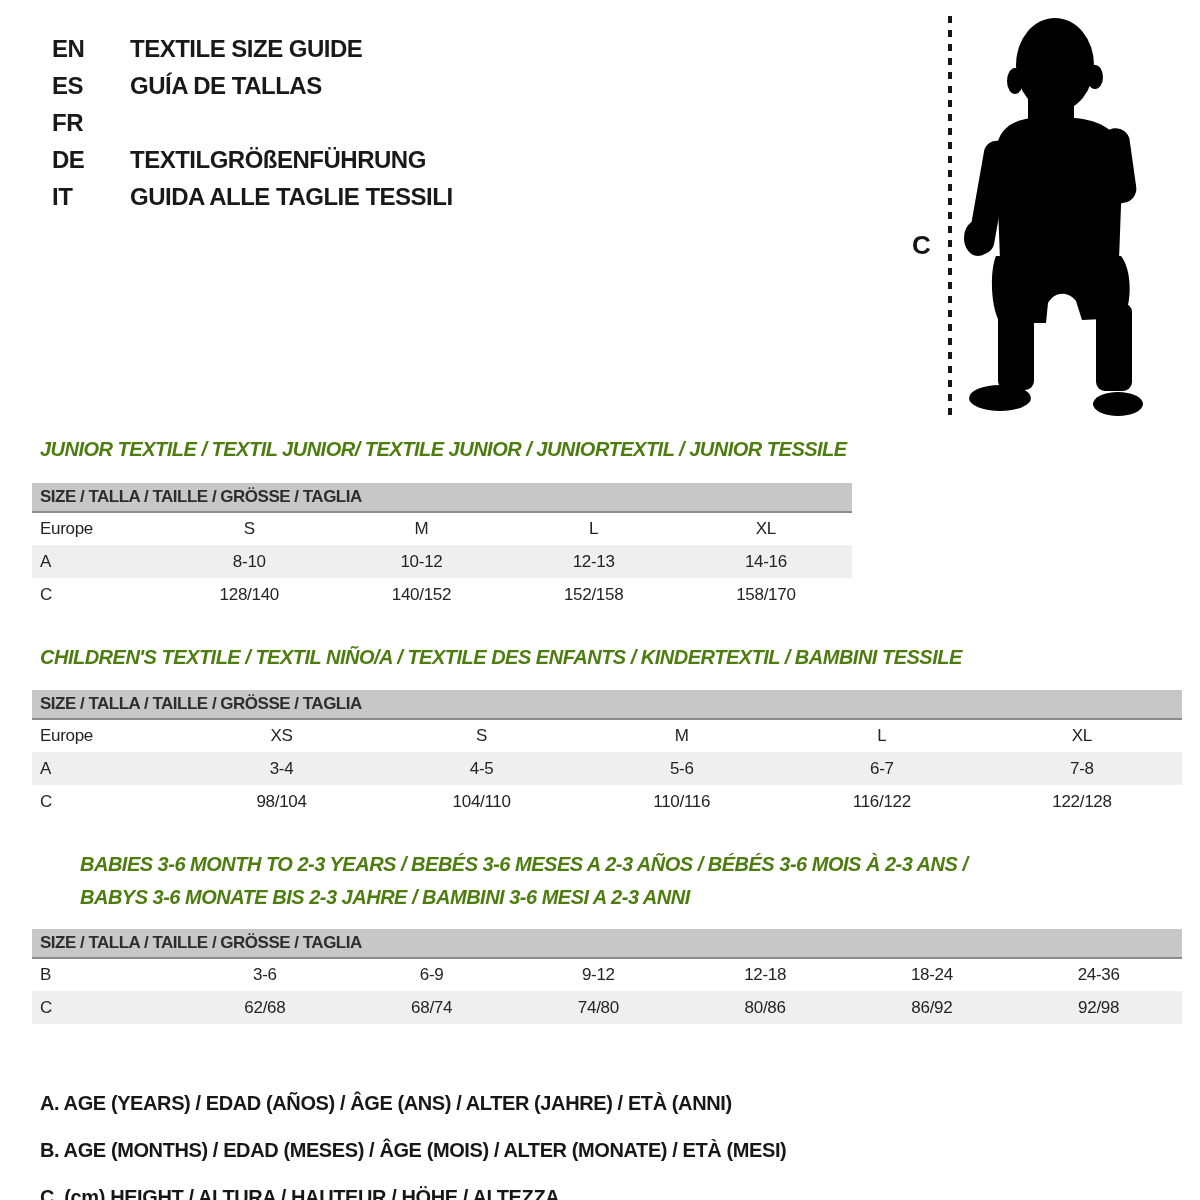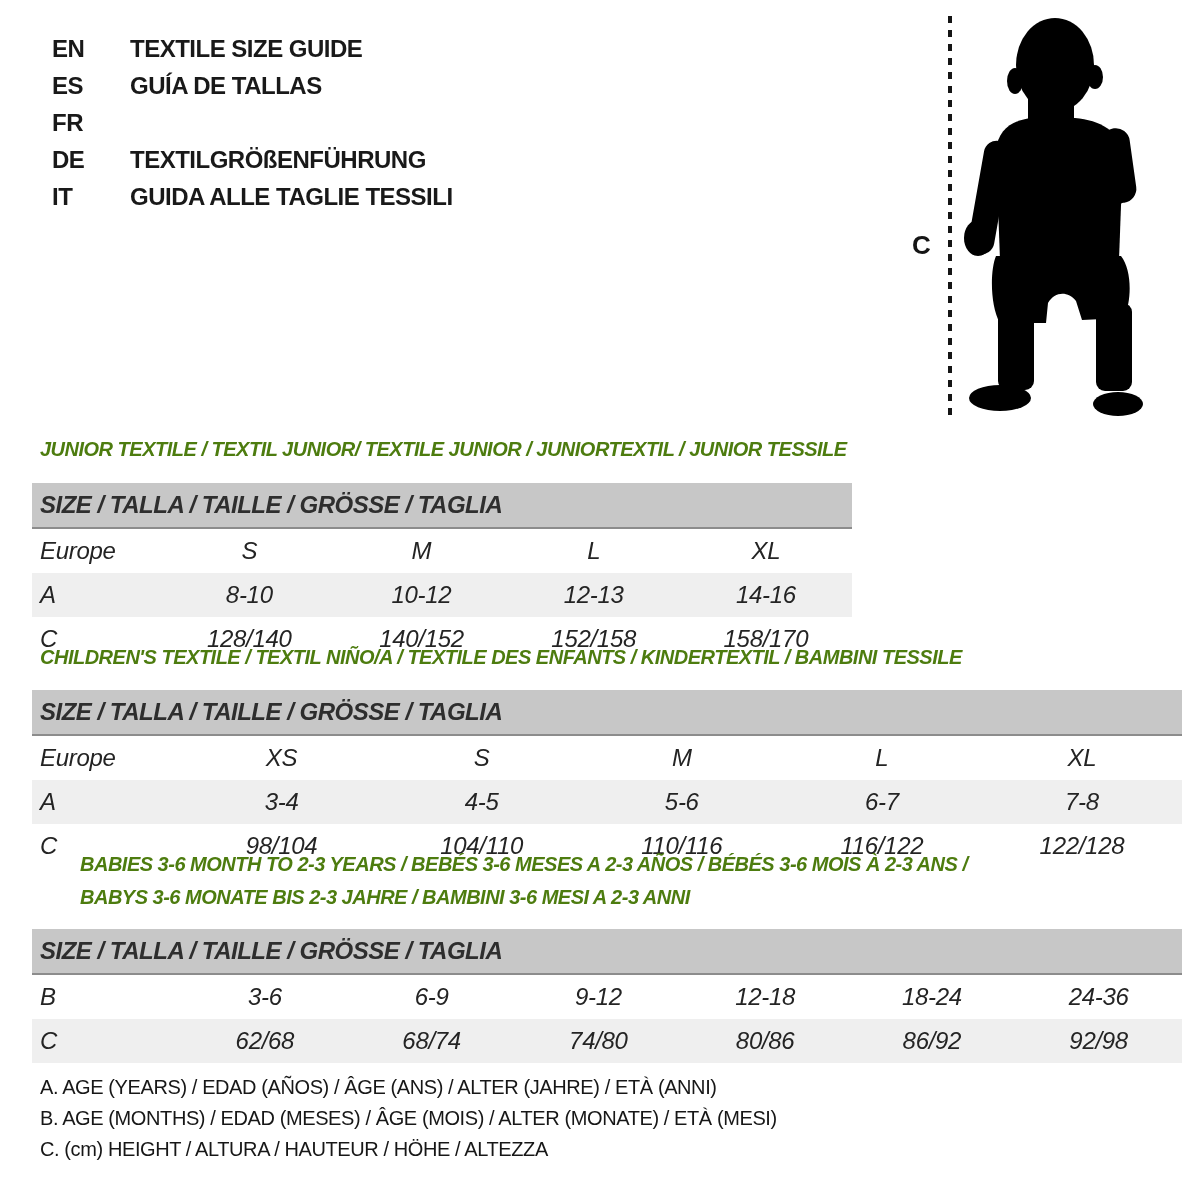--- a/index.html
+++ b/index.html
@@ -40,38 +40,37 @@
   .title-babies   { top: 848px; margin-left: 40px; }
 
   
   .size-table-wrap { left: 32px; }
   .wrap-junior   { top: 483px; width: 820px;  }
   .wrap-children { top: 690px; width: 1150px; }
   .wrap-babies   { top: 929px; width: 1150px; }
 
   table { width: 100%; border-collapse: collapse; table-layout: fixed; }
   td {
-    font-size: 24px; letter-spacing: -0.3px; color: #242424;
-    text-align: center; height: 33px; padding: 8px; white-space: nowrap;
+    font-size: 17px; letter-spacing: -0.3px; color: #242424;
+    text-align: center; height: 33px; padding: 0; white-space: nowrap;
     vertical-align: middle;
-    font-style: italic;
   }
   tr.bar td {
     background: #c7c7c7; border-bottom: 2px solid #8c8c8c;
     text-align: left; padding-left: 8px; height: 29px;
     font-weight: bold; letter-spacing: -0.5px; color: #2e2e2e;
   }
   td.rowlabel { text-align: left; padding-left: 8px; }
   tr:nth-child(3) td { background: #efefef; }  
 
   
   .legend { top: 1072px; left: 40px; }
   .legend-line {
-    font-weight: normal; font-size: 20px; letter-spacing: -0.4px;
-    line-height: 31px; color: #171717; white-space: nowrap;
+    font-weight: bold; font-size: 20px; letter-spacing: -0.4px;
+    line-height: 31px; color: #171717; white-space: nowrap; margin-top: 16px;
   }
 </style>
 </head>
 <body>
 
 <div class="abs lang-block">
   <div class="lang-row">
     <span class="lang-code">EN</span>
     <span class="lang-label">TEXTILE SIZE GUIDE</span>
   </div>

